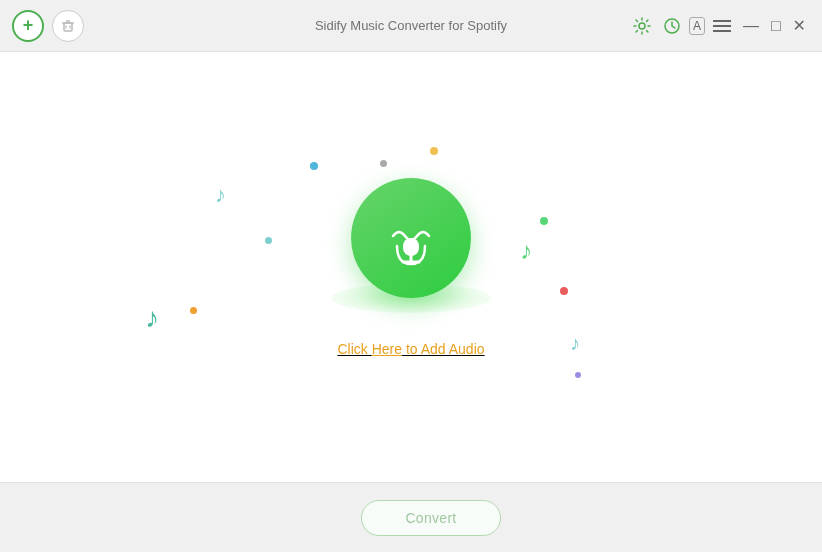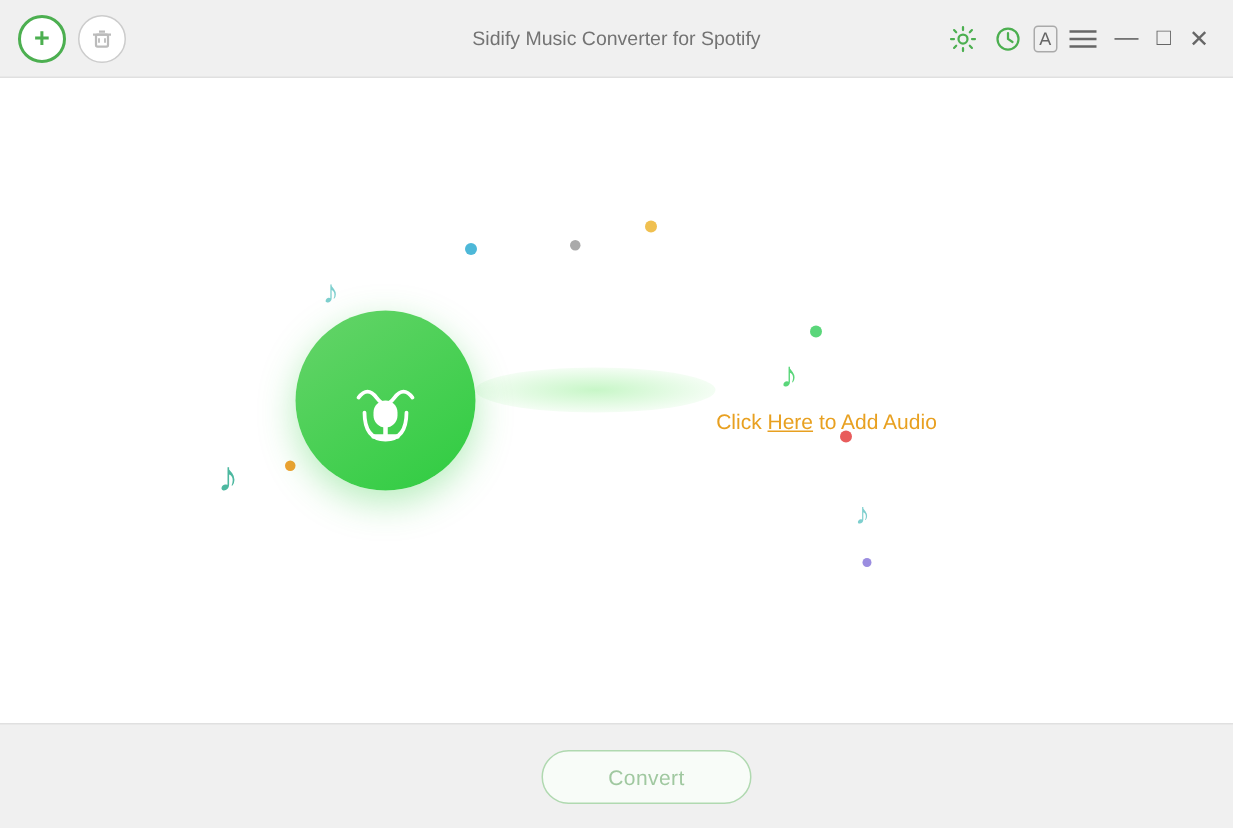--- a/index.html
+++ b/index.html
@@ -102,24 +102,25 @@
       height: 100%;
       pointer-events: none;
     }
     .deco-item {
       position: absolute;
     }
 
     
     .illustration {
       display: flex;
-      flex-direction: row;
+      flex-direction: column;
       align-items: center;
       position: relative;
       z-index: 2;
+      text-decoration: underline;
     }
 
     
     .shadow-oval {
       width: 160px;
       height: 30px;
       background: radial-gradient(ellipse, rgba(144, 238, 144, 0.5) 0%, rgba(144, 238, 144, 0.1) 70%, transparent 100%);
       border-radius: 50%;
       margin-top: -15px;
       position: relative;

